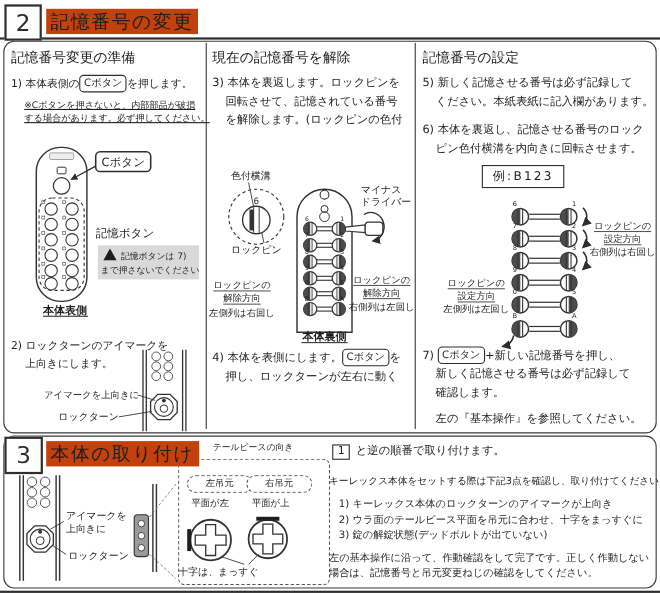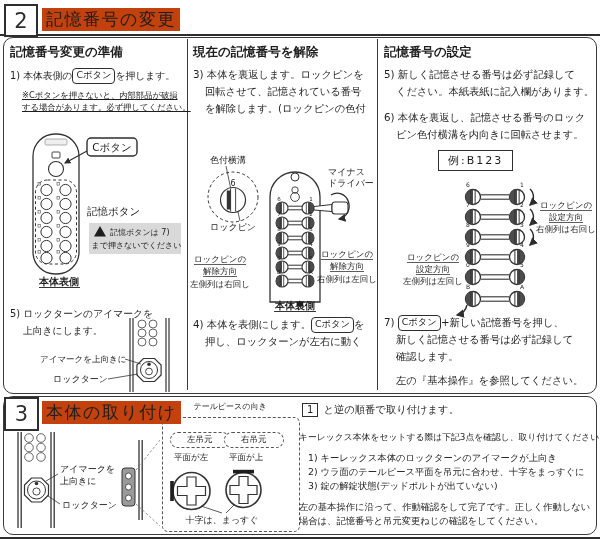--- a/index.html
+++ b/index.html
@@ -5,21 +5,21 @@
   html,body{margin:0;padding:0}
   .page{position:relative;width:600px;height:540px;background:#ffffff;
         font-family:"DejaVu Sans","Liberation Sans",sans-serif;color:#1e1e1e;overflow:hidden}
   .hline{position:absolute;background:#2e2e2e;height:1.6px}
   .numbox{position:absolute;border:2px solid #2e2e2e;background:#fff;display:flex;
           align-items:center;justify-content:center;font-size:21px;color:#2e2e2e;z-index:5}
   .sec-title{position:absolute;font-size:17px;letter-spacing:1.5px;background:#c2410c;
              padding:0 4px;z-index:5;white-space:nowrap}
   .panel{position:absolute;border:1.5px solid #3a3a3a;border-radius:10px;background:#fff}
   .vdiv{position:absolute;width:1.2px;background:#3a3a3a}
-  .colhead{position:absolute;font-weight:bold;font-size:12.5px;white-space:nowrap}
+  .colhead{position:absolute;font-weight:normal;font-size:12.5px;white-space:nowrap}
   .t{position:absolute;font-size:10.3px;white-space:nowrap}
   .t2{font-size:9.8px}
   .note{position:absolute;font-size:8.3px;text-decoration:underline;white-space:nowrap}
   .kbtn{display:inline-block;border:1.1px solid #2e2e2e;border-radius:4px;
         padding:0 3px 1px 3px;font-size:9.3px;position:relative;top:-1px}
   .refbox{display:inline-block;border:1.2px solid #2e2e2e;padding:0 4px 1px 4px;
           font-size:10px;margin-right:5px;background:#fff}
   .exbox{position:absolute;border:1.2px solid #2e2e2e;padding:2px 9px;font-size:11px;
          letter-spacing:2px;white-space:nowrap}
   .dashbox{position:absolute;border:1.2px dashed #555;border-radius:6px;background:#fff}
@@ -109,21 +109,21 @@
     <text x="62" y="87" font-size="10.5">記憶ボタン</text>
     <rect x="64" y="95" width="92" height="31" fill="#d9d9d9"></rect>
     <path d="M75,98 l6,10.5 h-12 z" fill="#1e1e1e"></path>
     <text x="75" y="107.5" text-anchor="middle" font-size="7.5" font-weight="bold" fill="#fff">!</text>
     <text x="85" y="107" font-size="8">記憶ボタンは 7)</text>
     <text x="66.5" y="120" font-size="8">まで押さないでください</text>
     <text x="14" y="157" font-size="10" font-weight="bold">本体表側</text>
     <line x1="14" y1="159.5" x2="55" y2="159.5" stroke="#1e1e1e" stroke-width="0.9"></line>
   </svg>
 
-  <div class="t t2" style="left:10px;top:308px">5) ロックターンのアイマークを</div>
+  <div class="t t2" style="left:10px;top:308px">2) ロックターンのアイマークを</div>
   <div class="t t2" style="left:23px;top:325px">上向きにします。</div>
 
   <svg class="diag" style="left:38px;top:312px" width="147" height="82" viewBox="0 0 147 82">
     <g stroke="#333" stroke-width="1.2">
       <line x1="92" y1="6" x2="92" y2="80"></line>
         <line x1="95" y1="6" x2="95" y2="80"></line>
       <line x1="128" y1="6" x2="128" y2="80"></line>
         <line x1="131" y1="6" x2="131" y2="80"></line>
     </g>
     <g fill="none" stroke="#555" stroke-width="0.9">
@@ -367,21 +367,21 @@
   <svg class="diag" style="left:162px;top:464px" width="136" height="50" viewBox="0 0 136 50">
     <circle cx="29.5" cy="27" r="18.5" fill="#fff" stroke="#333" stroke-width="1.6"></circle>
     <path transform="translate(29.5,27)" d="M-4.5,-14 h9 v9.5 h9.5 v9 h-9.5 v9.5 h-9 v-9.5 h-9.5 v-9 h9.5 Z" fill="#fff" stroke="#333" stroke-width="1.2"></path>
     <rect x="8.2" y="17" width="3.6" height="20" fill="#1e1e1e"></rect>
     <circle cx="81.5" cy="26" r="17.5" fill="#fff" stroke="#333" stroke-width="1.6"></circle>
     <path transform="translate(81.5,26)" d="M-4.5,-13.5 h9 v9 h9 v9 h-9 v9 h-9 v-9 h-9 v-9 h9 Z" fill="#fff" stroke="#333" stroke-width="1.2"></path>
     <rect x="71" y="5.8" width="21" height="3.6" fill="#1e1e1e"></rect>
     <line x1="39" y1="42" x2="60" y2="49" stroke="#333" stroke-width="0.8"></line>
     <line x1="73" y1="40" x2="64" y2="49" stroke="#333" stroke-width="0.8"></line>
   </svg>
-  <div class="s3t" style="left:162px;top:514px;width:120px;text-align:center;font-size:9px">十字は、まっすぐ</div>
+  <div class="s3t" style="left:162px;top:514px;width:120px;font-size:9px">十字は、まっすぐ</div>
 
   <div class="t" style="left:302px;top:403px"><span class="refbox">1</span><span>と逆の順番で取り付けます。</span></div>
   <div class="s3t" style="left:299px;top:432px;font-size:8.8px">キーレックス本体をセットする際は下記3点を確認し、取り付けてください。</div>
   <div class="s3t" style="left:308px;top:452px">1) キーレックス本体のロックターンのアイマークが上向き</div>
   <div class="s3t" style="left:308px;top:466px">2) ウラ面のテールピース平面を吊元に合わせ、十字をまっすぐに</div>
   <div class="s3t" style="left:308px;top:480px">3) 錠の解錠状態(デッドボルトが出ていない)</div>
   <div class="s3t" style="left:299px;top:501px">左の基本操作に沿って、作動確認をして完了です。正しく作動しない</div>
   <div class="s3t" style="left:299px;top:515px">場合は、記憶番号と吊元変更ねじの確認をしてください。</div>
 
   <div class="hline" style="left:0;top:537px;width:600px"></div>

